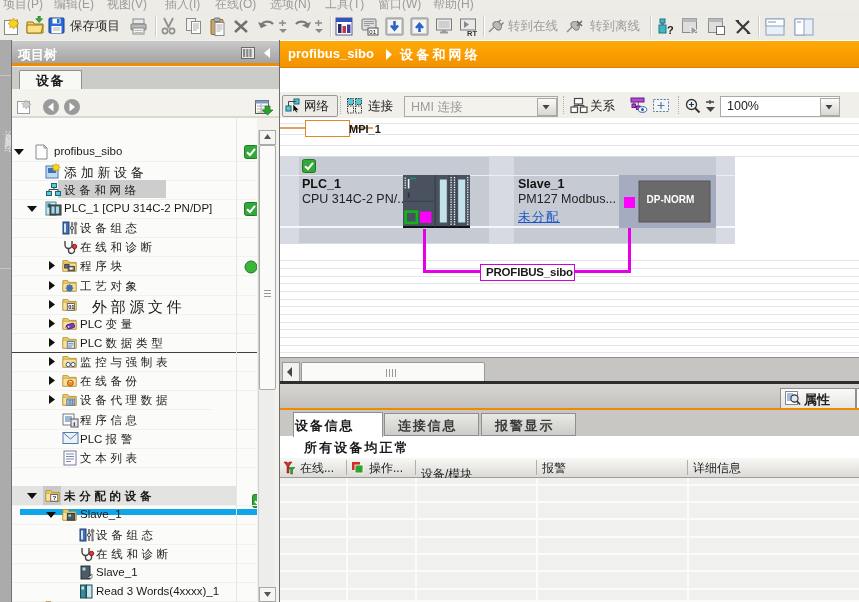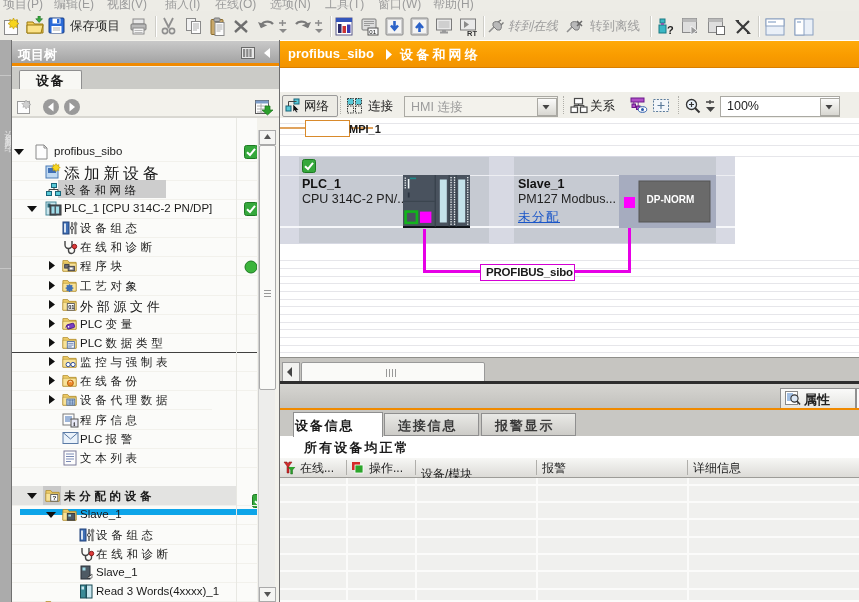--- a/index.html
+++ b/index.html
@@ -111,21 +111,21 @@
 <rect x="1.5" y="2" width="15" height="11" fill="#e9e9e9" stroke="#7a7a7a"></rect>
 <path d="M5 4 l5 3.5 -5 3.5z" fill="#8a8a8a"></path>
 <text x="8" y="18.5" font-size="7.5" font-weight="bold" font-family="Liberation Sans" fill="#333">RT</text>
 </svg>
 <div class="abs" style="left:483px;top:5px;width:1px;height:21px;background:#cfcec8;border-right:1px solid #fff;"></div>
 <svg class="abs" style="left:487px;top:8px" width="18" height="16" viewBox="0 0 18 16">
 <path d="M2 13 L7 8" stroke="#8f8f8f" stroke-width="1.6"></path>
 <path d="M6 4 a4.5 4.5 0 0 1 7 7 l-3-0 -4-4z" fill="#b9b9b9" stroke="#7a7a7a"></path>
 <path d="M11 3 l3-2 M14 6 l2.5-2.5" stroke="#7a7a7a" stroke-width="1.4"></path>
 </svg>
-<div class="abs" style="left:508px;top:7px;color:#9b9b9b;font-size:12.5px;font-style:italic;">转到在线</div>
+<div class="abs" style="left:508px;top:7px;color:#9b9b9b;font-size:12.5px;">转到在线</div>
 <svg class="abs" style="left:565px;top:8px" width="20" height="16" viewBox="0 0 20 16">
 <path d="M2 13 L7 8" stroke="#8f8f8f" stroke-width="1.6"></path>
 <path d="M6 4 a4.5 4.5 0 0 1 7 7 l-3-0 -4-4z" fill="#b9b9b9" stroke="#7a7a7a"></path>
 <path d="M12 2 l5 5 M17 2 l-5 5" stroke="#6a6a6a" stroke-width="1.5"></path>
 </svg>
 <div class="abs" style="left:590px;top:7px;color:#9b9b9b;font-size:12.5px;">转到离线</div>
 <div class="abs" style="left:650px;top:5px;width:1px;height:21px;background:#cfcec8;border-right:1px solid #fff;"></div>
 <svg class="abs" style="left:657px;top:6px" width="20" height="20" viewBox="0 0 20 20">
 <rect x="3" y="2" width="5" height="4" fill="#3BB8C4" stroke="#1a7a84"></rect>
 <rect x="2" y="8" width="7" height="8" fill="#3BB8C4" stroke="#1a7a84"></rect>
@@ -217,21 +217,21 @@
 <rect x="0.5" y="0.5" width="13" height="13" rx="2" fill="#35A83C" stroke="#1d7a22"></rect>
 <path d="M3 7.2 L6 10 L11 3.8" stroke="#fff" stroke-width="2" fill="none"></path>
         </svg>
 </div>
 <div class="abs" style="left:0;top:42.6px;width:245px;height:19px;border-bottom:1px solid #f2f1ec;">
 <div class="abs" style="left:33px;top:2px;"><svg width="17" height="16" viewBox="0 0 17 16">
             <rect x="1" y="3" width="12" height="12" fill="#BFD9F2" stroke="#4a7ab5"></rect>
             <rect x="3" y="5" width="8" height="5" fill="#3F6FB5"></rect>
             <path d="M11 0.5 l1 1.8 2-0.7 -0.4 2 1.7 1 -1.7 1 0.4 2 -2-0.7 -1 1.8 -1-1.8 -2 0.7 0.4-2 -1.7-1 1.7-1 -0.4-2 2 0.7z" fill="#F7D51D" stroke="#b89000" stroke-width="0.5"></path>
           </svg></div>
-<div class="abs" style="left:52px;top:3px;font-size:16px;white-space:nowrap;"><span class="ls">添加新设备</span></div>
+<div class="abs" style="left:52px;top:3px;font-size:13px;white-space:nowrap;"><span class="ls">添加新设备</span></div>
 </div>
 <div class="abs" style="left:0;top:61.8px;width:245px;height:19px;border-bottom:1px solid #f2f1ec;">
 <div class="abs" style="left:46px;top:0;width:108px;height:18px;background:#CDCDCD;"></div>
 <div class="abs" style="left:33px;top:2px;"><svg width="17" height="16" viewBox="0 0 17 16">
             <rect x="6.5" y="1.5" width="5" height="4" fill="#59C8D6" stroke="#17657a"></rect>
             <rect x="1.5" y="9.5" width="5" height="4" fill="#59C8D6" stroke="#17657a"></rect>
             <rect x="10.5" y="9.5" width="5" height="4" fill="#59C8D6" stroke="#17657a"></rect>
             <path d="M9 5.5 v2 M4 9.5 v-2 h9 v2" stroke="#444" fill="none"></path>
           </svg></div>
 <div class="abs" style="left:52px;top:3px;font-size:11.5px;white-space:nowrap;"><span class="ls">设备和网络</span></div>
@@ -311,21 +311,21 @@
           <path d="M1 0 L7 4.5 L1 9Z" fill="#111"></path>
         </svg>
 <div class="abs" style="left:50px;top:2px;"><svg width="15" height="14" viewBox="0 0 17 15">
             <path d="M1 2.5 h5.5 l1.5 2 H16 v10 H1 z" fill="#F2CF6B" stroke="#A8821E" stroke-width="0.8"></path>
             <path d="M1 5.5 h15 v9 H1 z" fill="#F8E298" stroke="#A8821E" stroke-width="0.6"></path>
             <g>
               <rect x="6" y="7" width="8" height="7.5" fill="#fdfdfd" stroke="#555"></rect>
               <text x="7" y="13.5" font-size="6.5" font-weight="bold" font-family="Liberation Sans" fill="#222">01</text>
             </g>
           </svg></div>
-<div class="abs" style="left:68px;top:3px;font-size:13px;white-space:nowrap;"><span class="ls">外部源文件</span></div>
+<div class="abs" style="left:80px;top:3px;font-size:15px;white-space:nowrap;"><span class="ls">外部源文件</span></div>
 </div>
 <div class="abs" style="left:0;top:195.8px;width:245px;height:19px;border-bottom:1px solid #f2f1ec;">
 <svg class="abs" style="left:36px;top:5px" width="8" height="9">
           <path d="M1 0 L7 4.5 L1 9Z" fill="#111"></path>
         </svg>
 <div class="abs" style="left:50px;top:2px;"><svg width="15" height="14" viewBox="0 0 17 15">
             <path d="M1 2.5 h5.5 l1.5 2 H16 v10 H1 z" fill="#F2CF6B" stroke="#A8821E" stroke-width="0.8"></path>
             <path d="M1 5.5 h15 v9 H1 z" fill="#F8E298" stroke="#A8821E" stroke-width="0.6"></path>
             <g transform="rotate(-15 10 11)">
               <rect x="5.5" y="8.5" width="8.5" height="5" rx="1" fill="#7B3FC4" stroke="#4a1a8a"></rect>

